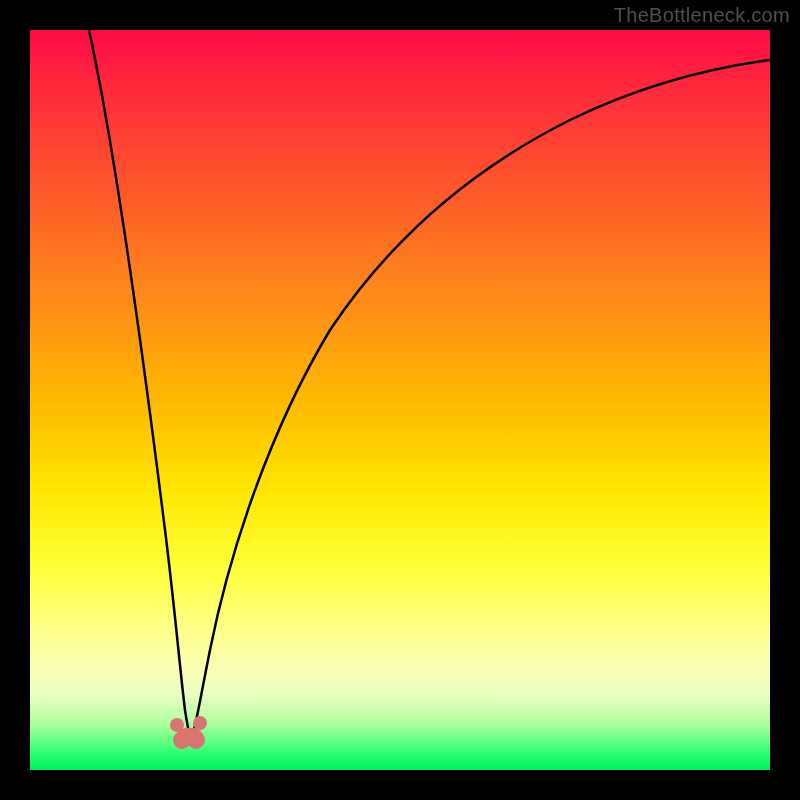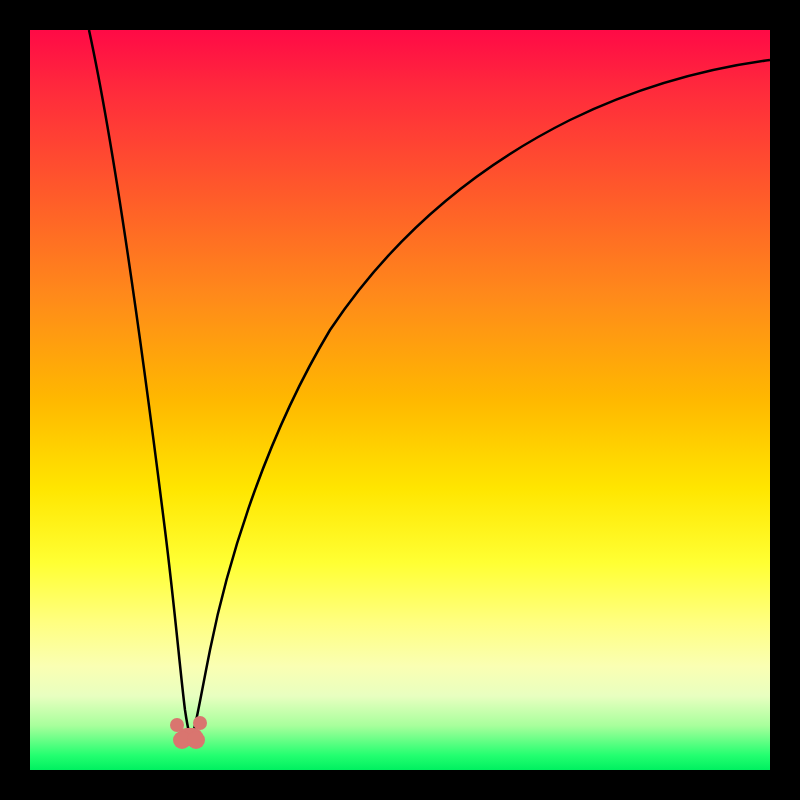--- a/index.html
+++ b/index.html
@@ -79,13 +79,14 @@
       <g fill="#d9756f" stroke="#d9756f" stroke-width="0">
         <circle cx="147" cy="695" r="7"></circle>
         <circle cx="170" cy="693" r="7"></circle>
         <rect x="147" y="698" width="26" height="18" rx="9"></rect>
         <circle cx="152" cy="710" r="9"></circle>
         <circle cx="166" cy="710" r="9"></circle>
       </g>
     </svg>
   </div>
 
+  <div class="watermark">TheBottleneck.com</div>
 </div>
 
 </body></html>

